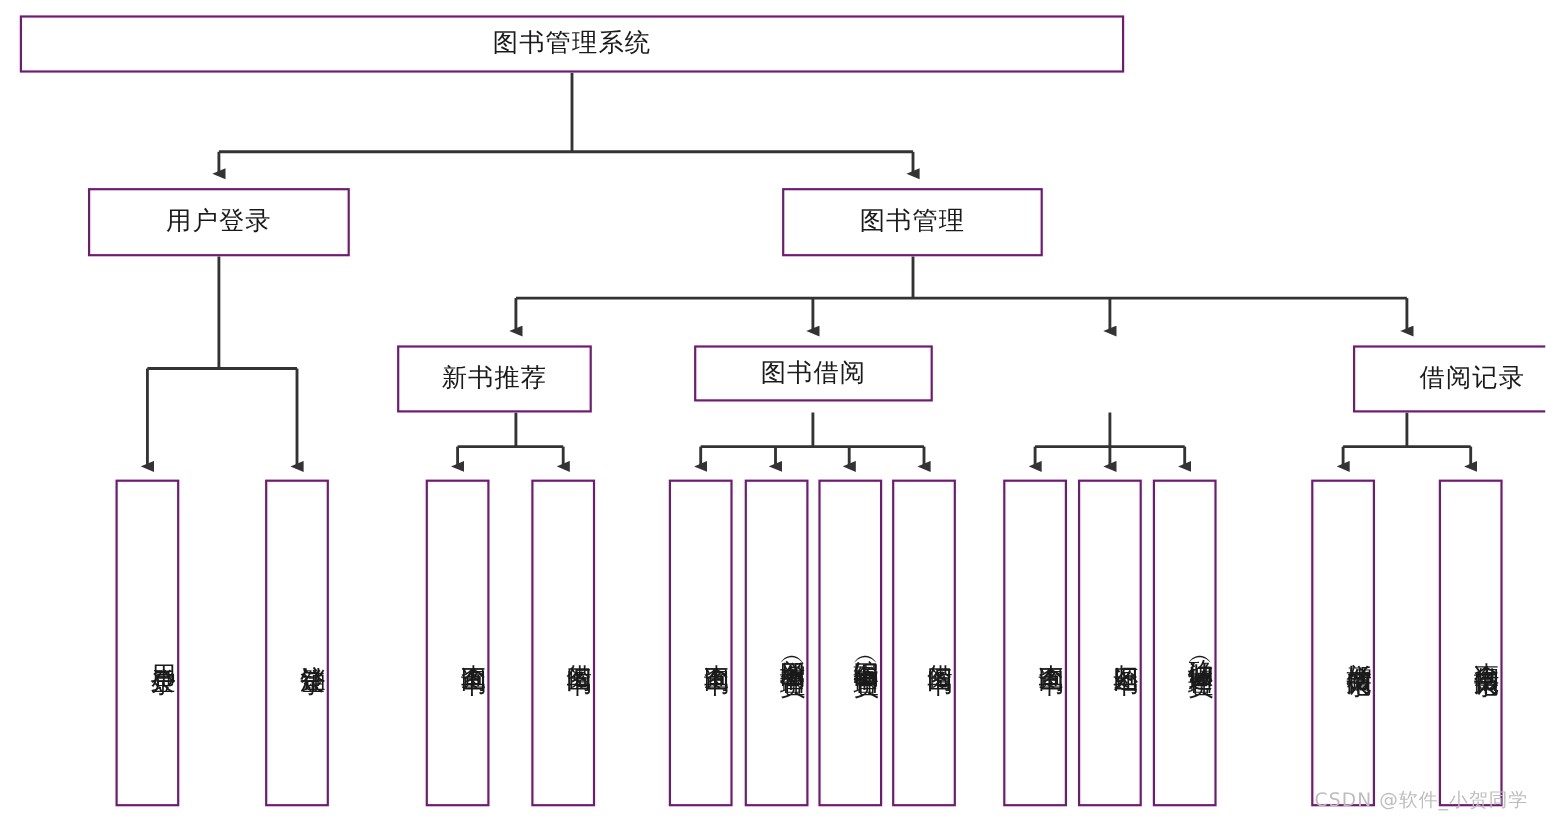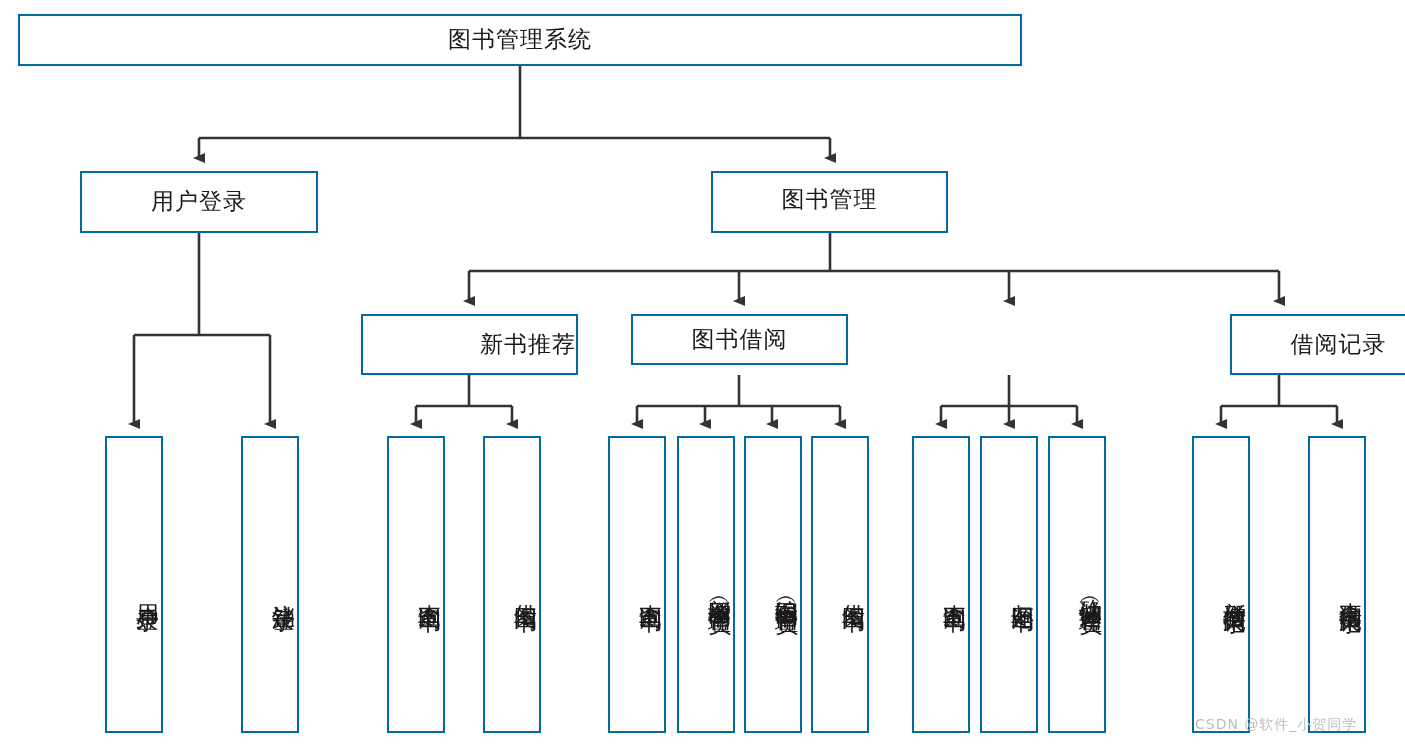--- a/index.html
+++ b/index.html
@@ -21,21 +21,21 @@
     position: absolute;
     left: 0;
     top: 0;
     width: 1405px;
     height: 747px;
     pointer-events: none;
   }
   .node {
     position: absolute;
     box-sizing: border-box;
-    border: 2px solid #0369a1;
+    border: 2px solid #701a75;
     background: #ffffff;
     display: flex;
     align-items: center;
     justify-content: center;
     color: #1a1a1a;
   }
   .node.horiz {
     font-size: 23px;
     letter-spacing: 1px;
     line-height: 1.2;
@@ -51,21 +51,21 @@
     padding-top: 10px;
   }
   .node.vert .vlabel {
     writing-mode: vertical-rl;
     text-orientation: upright;
     text-align: left;
     white-space: nowrap;
   }
   .watermark {
     position: absolute;
-    font-size: 14px;
+    font-size: 17px;
     color: #bdbdbd;
     letter-spacing: 1px;
     white-space: nowrap;
     font-family: "DejaVu Sans", "Liberation Sans", sans-serif;
   }
 </style>
 </head>
 <body>
 
 <div id="canvas">
@@ -134,25 +134,25 @@
     </g>
   </svg>
 
   <div class="node horiz" style="left:18px; top:14px; width:1004px; height:52px;">
     <span>图书管理系统</span>
   </div>
 
   <div class="node horiz" style="left:80px; top:171px; width:238px; height:62px;">
     <span>用户登录</span>
   </div>
-  <div class="node horiz" style="left:711px; top:171px; width:237px; height:62px;font-family:Liberation Mono, monospace;">
+  <div class="node horiz" style="left:711px; top:171px; width:237px; height:62px;">
     <span>图书管理</span>
   </div>
 
-  <div class="node horiz" style="left:361px; top:314px; width:217px; height:61px;justify-content:flex-end;">
+  <div class="node horiz" style="left:361px; top:314px; width:177px; height:61px;">
     <span>新书推荐</span>
   </div>
   <div class="node horiz" style="left:631px; top:314px; width:217px; height:51px;">
     <span>图书借阅</span>
   </div>
   <div class="node horiz" style="left:1230px; top:314px; width:217px; height:61px;">
     <span>借阅记录</span>
   </div>
 
   <div class="node vert" style="left:105px; top:436px; width:58px; height:297px;">

